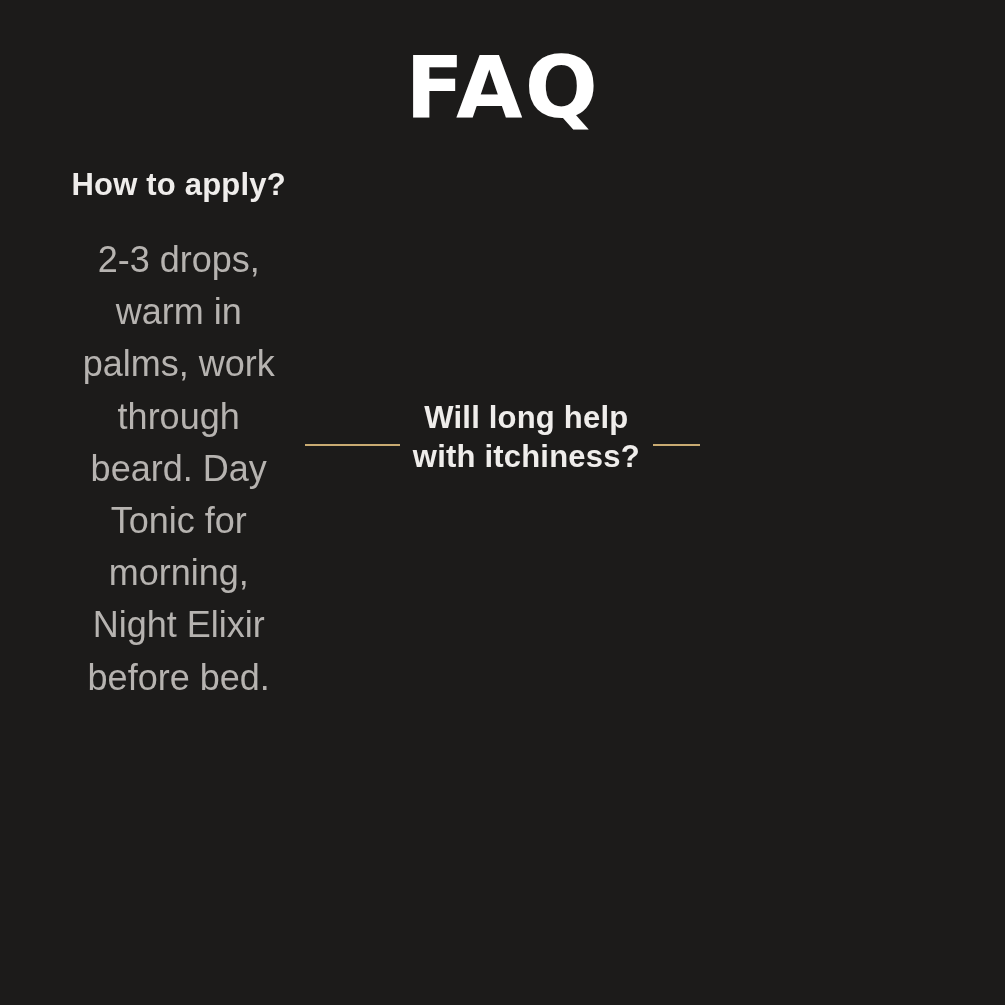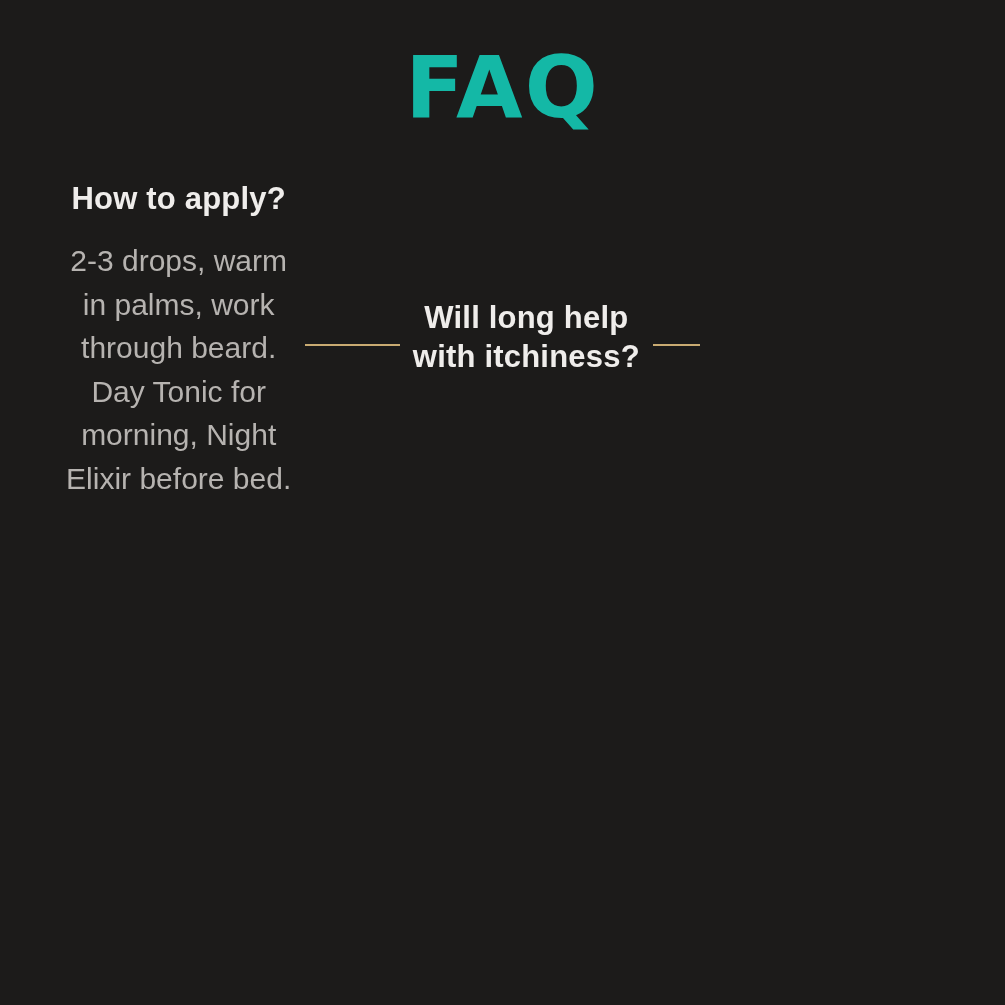--- a/index.html
+++ b/index.html
@@ -20,23 +20,23 @@
     background: #1c1b1a;
     display: flex;
     flex-direction: column;
     align-items: center;
     padding: 42px 40px 0 40px;
   }
   .faq-title {
     font-size: 86px;
     font-weight: bold;
     letter-spacing: 2px;
-    color: #14b8a6;
+    color: #ffffff;
     line-height: 1.05;
-    margin: 0 0 48px 0;
+    margin: 0 0 34px 0;
     font-family: "DejaVu Sans", sans-serif;
   }
   .faq-list {
     width: 100%;
     max-width: 900px;
     display: flex;
     flex-direction: row;
     align-items: center;
   }
   .faq-item {
@@ -48,25 +48,25 @@
   .faq-q {
     font-size: 31px;
     font-weight: bold;
     color: #efedeb;
     text-align: center;
     line-height: 1.25;
     margin: 0 0 12px 0;
     letter-spacing: 0.2px;
   }
   .faq-a {
-    font-size: 30px;
+    font-size: 36px;
     color: #b6b3b0;
     text-align: center;
     line-height: 1.45;
-    margin: 8px;
+    margin: 17px;
     max-width: 890px;
     font-weight: 400;
   }
   .divider {
     width: 170px;
     height: 2px;
     background: #c9ab72;
     margin: 28px 0 26px 0;
     border: none;
   }

